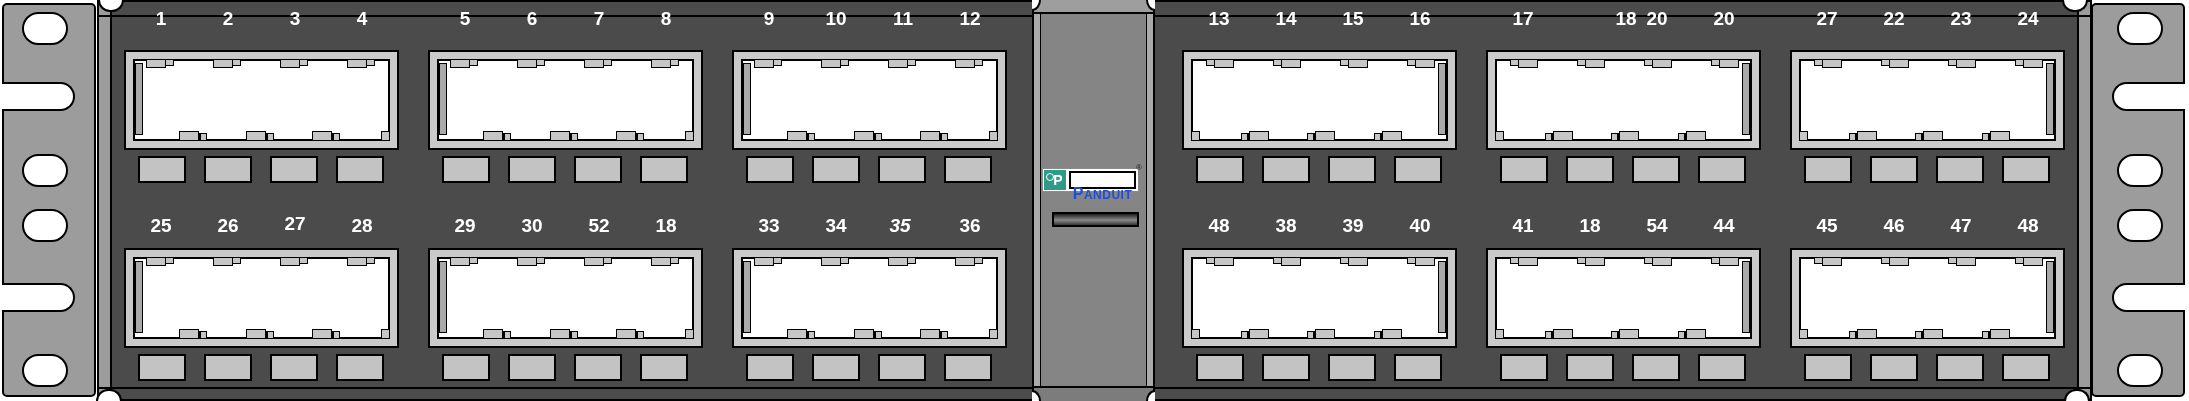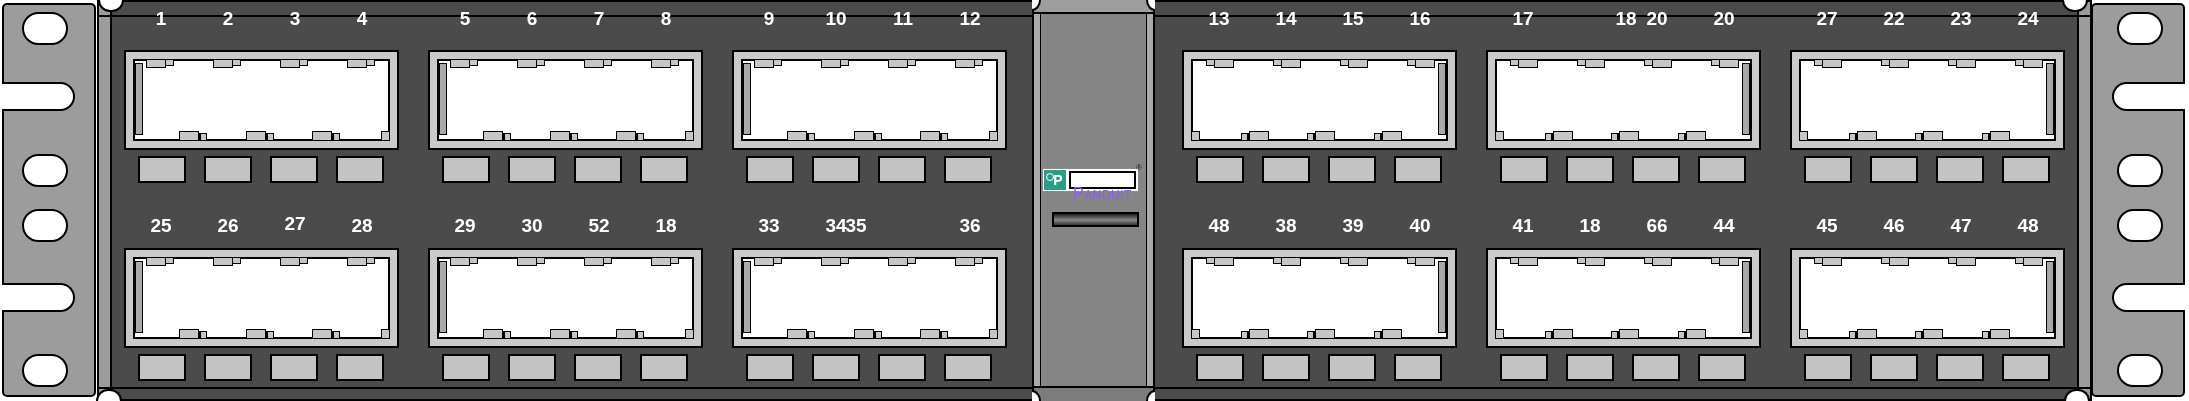--- a/index.html
+++ b/index.html
@@ -43,21 +43,21 @@
   .cnotch.br{right:-2px;bottom:0;border-top-left-radius:100%;border-left:2px solid #000;border-top:2px solid #000;}
   
   .logo{position:absolute;left:8px;top:168px;width:97px;height:24px;background:#fff;
         border:1px solid #8a8a8a;box-sizing:border-box;display:flex;align-items:center;}
   .logo-mark{position:relative;width:22px;height:20px;margin:1px;background:var(--c-teal,#2d9b87);
              color:#fff;font-weight:bold;font-size:14px;display:flex;align-items:center;justify-content:center;
              padding-left:6px;box-sizing:border-box;}
   .globe{position:absolute;left:2px;top:3px;width:8px;height:8px;border:1px solid #fff;border-radius:50%;box-sizing:border-box;}
   .logo-text-box{flex:1;height:18px;margin:1px 2px;border:2px solid #000;box-sizing:border-box;
                  display:flex;align-items:center;justify-content:center;background:#fff;}
-  .logo-name{display:block;font-weight:normal;font-size:12px;letter-spacing:0.5px;color:#8b5cf6;line-height:1;margin-top:28px;}
+  .logo-name{display:block;font-weight:bold;font-size:12px;letter-spacing:0.5px;color:#1d4ed8;line-height:1;margin-top:28px;}
   .logo-name::first-letter{font-size:16px;}
   .registered{position:absolute;right:-4px;top:-6px;font-size:8px;color:#222;}
   .label-slot{position:absolute;left:18px;top:212px;width:87px;height:15px;border:2px solid #000;box-sizing:border-box;
               background:linear-gradient(180deg,#1e1e1e,#8a8a8a 55%,#333);}
   
   .group{position:absolute;width:275px;height:100px;background:var(--c-frame,#cacaca);
          border:2px solid #000;box-sizing:border-box;}
   .g-internals{position:absolute;left:0;top:0;width:271px;height:96px;}
   .group.mirrored .g-internals{transform:scaleX(-1);}
   .g-inner{position:absolute;left:7px;top:7px;width:257px;height:82px;background:#fff;
@@ -508,21 +508,21 @@
             <div class="b-main"></div>
             <div class="b-step"></div>
           </div>
           <div class="sliver"></div>
         </div>
       </div>
       <div class="port-num" style="left: 749px; top: 215px; position: absolute;">33</div>
       <div class="label-holder" style="left: 746px; top: 354px; position: absolute;"></div>
       <div class="port-num" style="left: 816px; top: 215px; position: absolute;">34</div>
       <div class="label-holder" style="left: 812px; top: 354px; position: absolute;"></div>
-      <div class="port-num" style="left: 836px; top: 215px; position: absolute;">35</div>
+      <div class="port-num" style="left: 880px; top: 215px; position: absolute; font-style: italic;">35</div>
       <div class="label-holder" style="left: 878px; top: 354px; position: absolute;"></div>
       <div class="port-num" style="left: 950px; top: 215px; position: absolute;">36</div>
       <div class="label-holder" style="left: 944px; top: 354px; position: absolute;"></div>
       <div class="group mirrored" style="left: 1182px; top: 248px; position: absolute;">
         <div class="g-internals">
           <div class="g-inner"></div>
           <div class="g-strip"></div>
           <div class="ttab" style="left: 20px;">
             <div class="t-main"></div>
             <div class="t-step"></div>
@@ -594,21 +594,21 @@
             <div class="b-main"></div>
             <div class="b-step"></div>
           </div>
           <div class="sliver"></div>
         </div>
       </div>
       <div class="port-num" style="left: 1503px; top: 215px; position: absolute;">41</div>
       <div class="label-holder" style="left: 1500px; top: 354px; position: absolute;"></div>
       <div class="port-num" style="left: 1570px; top: 215px; position: absolute;">18</div>
       <div class="label-holder" style="left: 1566px; top: 354px; position: absolute;"></div>
-      <div class="port-num" style="left: 1637px; top: 215px; position: absolute;">66</div>
+      <div class="port-num" style="left: 1637px; top: 215px; position: absolute;">54</div>
       <div class="label-holder" style="left: 1632px; top: 354px; position: absolute;"></div>
       <div class="port-num" style="left: 1704px; top: 215px; position: absolute;">44</div>
       <div class="label-holder" style="left: 1698px; top: 354px; position: absolute;"></div>
       <div class="group mirrored" style="left: 1790px; top: 248px; position: absolute;">
         <div class="g-internals">
           <div class="g-inner"></div>
           <div class="g-strip"></div>
           <div class="ttab" style="left: 20px;">
             <div class="t-main"></div>
             <div class="t-step"></div>

